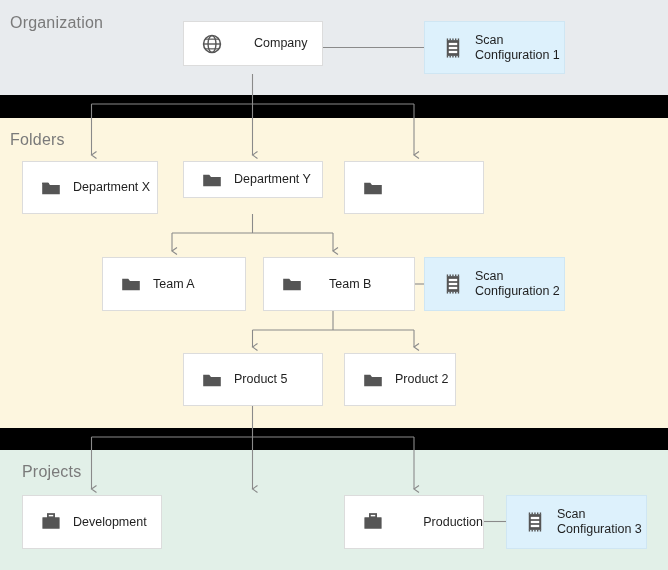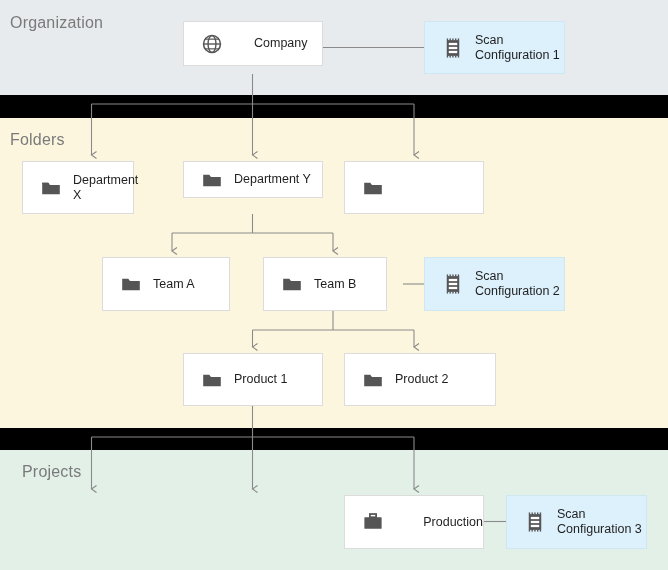--- a/index.html
+++ b/index.html
@@ -151,49 +151,49 @@
           <rect x="8.2" y="20.3" width="1.5" height="2.1"></rect>
         <rect x="11.2" y="20.3" width="1.5" height="2.1"></rect>
           <rect x="14.2" y="20.3" width="1.5" height="2.1"></rect>
         <rect x="17.2" y="20.3" width="1.5" height="2.1"></rect>
       </g>
     </svg>
     <span class="node-label">Scan
 Configuration 1</span>
   </div>
 
-  <div class="node" style="left:22px; top:161px; width:112px; height:53px;">
+  <div class="node" style="left:22px; top:161px; width:136px; height:53px;">
     <svg class="node-icon" viewBox="0 0 24 24">
       <path d="M2.4,6.4 h6.6 l1.9,2.2 h10.7 v10.2 h-19.2 z" fill="#555555"></path>
       <path d="M2.4,6.4 h6.6 l1.1,1.3 h-7.7 z" fill="#555555"></path>
     </svg>
     <span class="node-label">Department X</span>
   </div>
 
   <div class="node" style="left:183px; top:161px; width:140px; height:37px;">
     <svg class="node-icon" viewBox="0 0 24 24">
       <path d="M2.4,6.4 h6.6 l1.9,2.2 h10.7 v10.2 h-19.2 z" fill="#555555"></path>
     </svg>
     <span class="node-label">Department Y</span>
   </div>
 
   <div class="node" style="left:344px; top:161px; width:140px; height:53px;">
     <svg class="node-icon" viewBox="0 0 24 24">
       <path d="M2.4,6.4 h6.6 l1.9,2.2 h10.7 v10.2 h-19.2 z" fill="#555555"></path>
     </svg>
   </div>
 
-  <div class="node" style="left:102px; top:257px; width:128px; height:54px;">
+  <div class="node" style="left:102px; top:257px; width:144px; height:54px;">
     <svg class="node-icon" viewBox="0 0 24 24">
       <path d="M2.4,6.4 h6.6 l1.9,2.2 h10.7 v10.2 h-19.2 z" fill="#555555"></path>
     </svg>
     <span class="node-label">Team A</span>
   </div>
 
-  <div class="node" style="left:263px; top:257px; width:124px; height:54px;">
+  <div class="node" style="left:263px; top:257px; width:152px; height:54px;gap:15px;">
     <svg class="node-icon" viewBox="0 0 24 24">
       <path d="M2.4,6.4 h6.6 l1.9,2.2 h10.7 v10.2 h-19.2 z" fill="#555555"></path>
     </svg>
     <span class="node-label">Team B</span>
   </div>
 
   <div class="node scan" style="left:424px; top:257px; width:141px; height:54px;">
     <svg class="node-icon" viewBox="0 0 24 24">
       <rect x="5.2" y="3.4" width="13.6" height="17.2" fill="#555555"></rect>
       <rect x="7.4" y="6.4" width="9.2" height="2.5" fill="#ffffff"></rect>
@@ -213,30 +213,37 @@
       </g>
     </svg>
     <span class="node-label">Scan
 Configuration 2</span>
   </div>
 
   <div class="node" style="left:183px; top:353px; width:140px; height:53px;">
     <svg class="node-icon" viewBox="0 0 24 24">
       <path d="M2.4,6.4 h6.6 l1.9,2.2 h10.7 v10.2 h-19.2 z" fill="#555555"></path>
     </svg>
-    <span class="node-label">Product 1</span>
-  </div>
-
-  <div class="node" style="left:344px; top:353px; width:152px; height:53px;">
+    <span class="node-label">Product 5</span>
+  </div>
+
+  <div class="node" style="left:344px; top:353px; width:112px; height:53px;">
     <svg class="node-icon" viewBox="0 0 24 24">
       <path d="M2.4,6.4 h6.6 l1.9,2.2 h10.7 v10.2 h-19.2 z" fill="#555555"></path>
     </svg>
     <span class="node-label">Product 2</span>
   </div>
 
+  <div class="node" style="left:22px; top:495px; width:140px; height:54px;">
+    <svg class="node-icon" viewBox="0 0 24 24">
+      <rect x="8.6" y="3.3" width="6.8" height="3.5" fill="none" stroke="#555555" stroke-width="1.9"></rect>
+      <rect x="2.6" y="6.8" width="18.8" height="12.6" rx="0.6" fill="#555555"></rect>
+    </svg>
+    <span class="node-label">Development</span>
+  </div>
 
 
   <div class="node" style="left:344px; top:495px; width:140px; height:54px;justify-content:space-between;">
     <svg class="node-icon" viewBox="0 0 24 24">
       <rect x="8.6" y="3.3" width="6.8" height="3.5" fill="none" stroke="#555555" stroke-width="1.9"></rect>
       <rect x="2.6" y="6.8" width="18.8" height="12.6" rx="0.6" fill="#555555"></rect>
     </svg>
     <span class="node-label">Production</span>
   </div>
 

